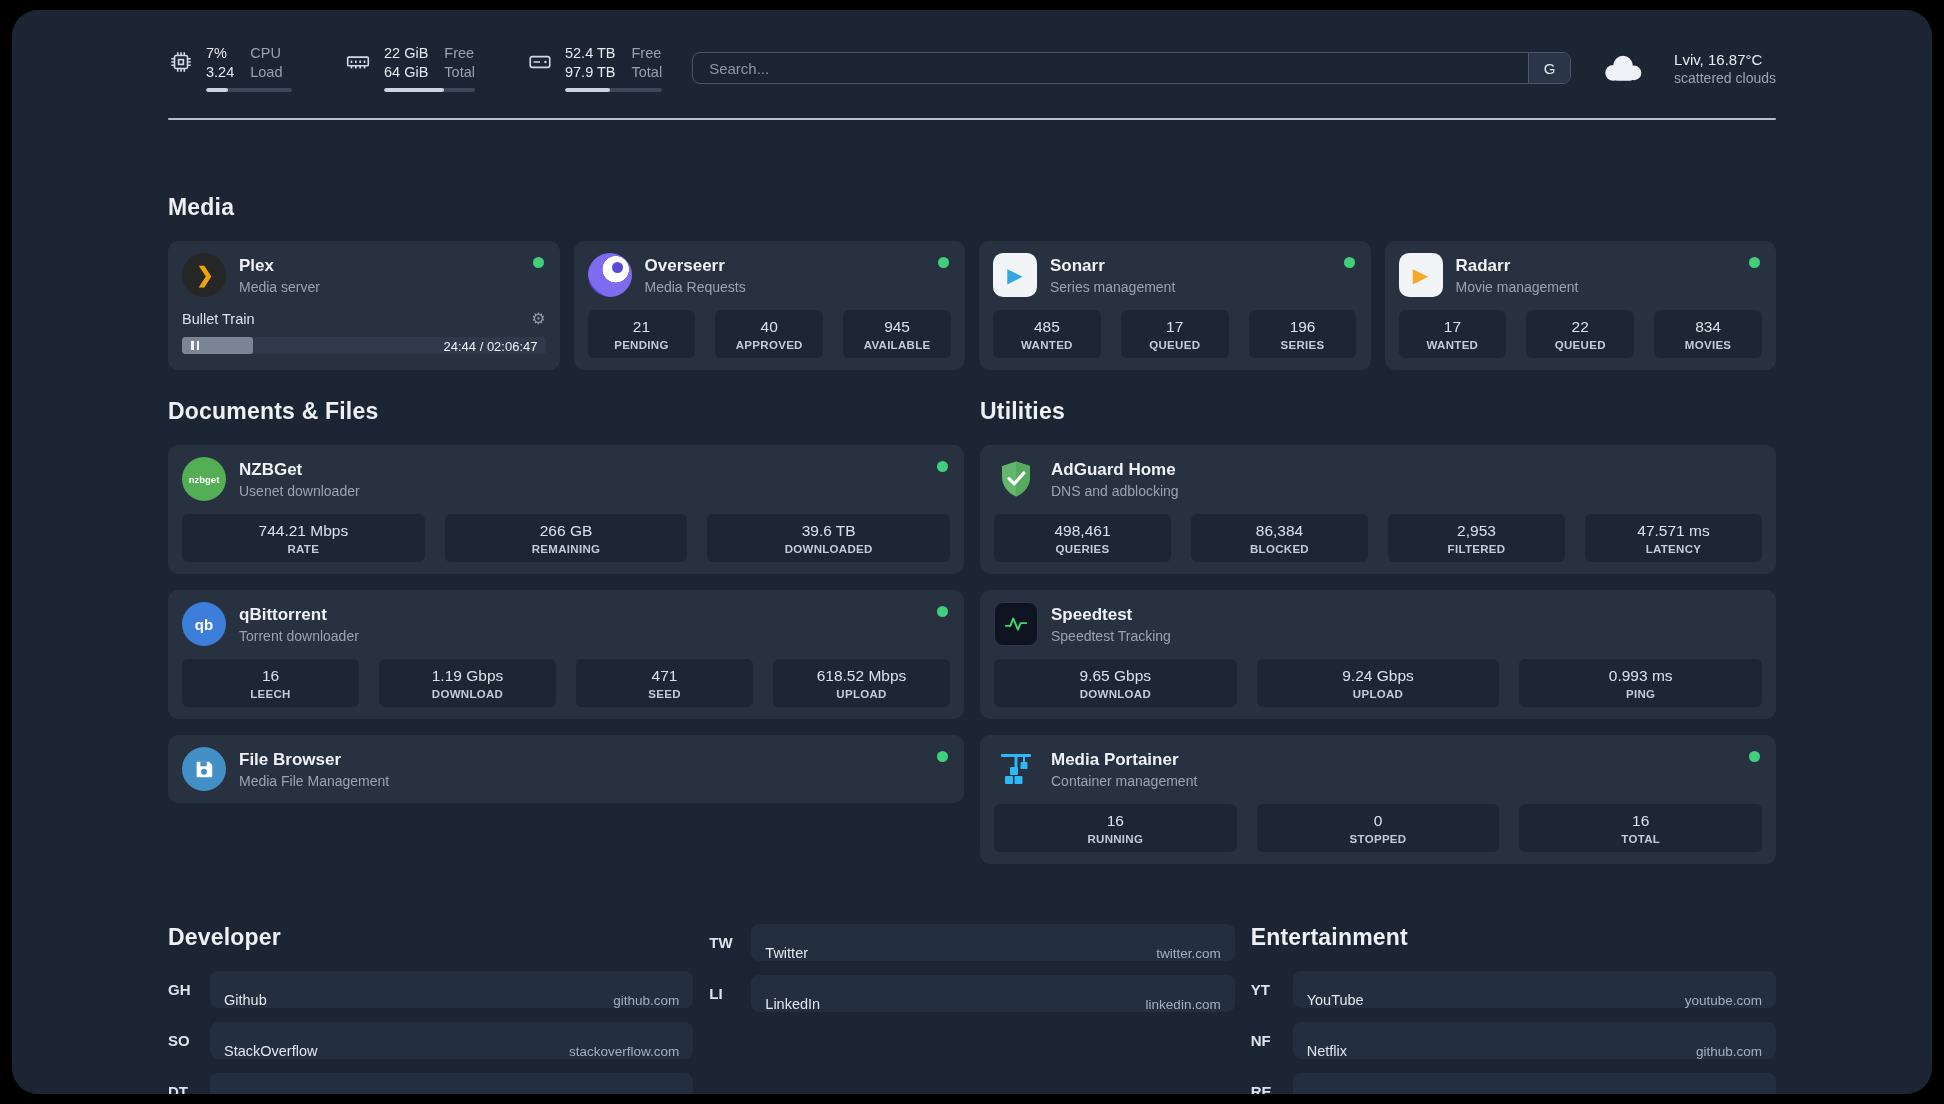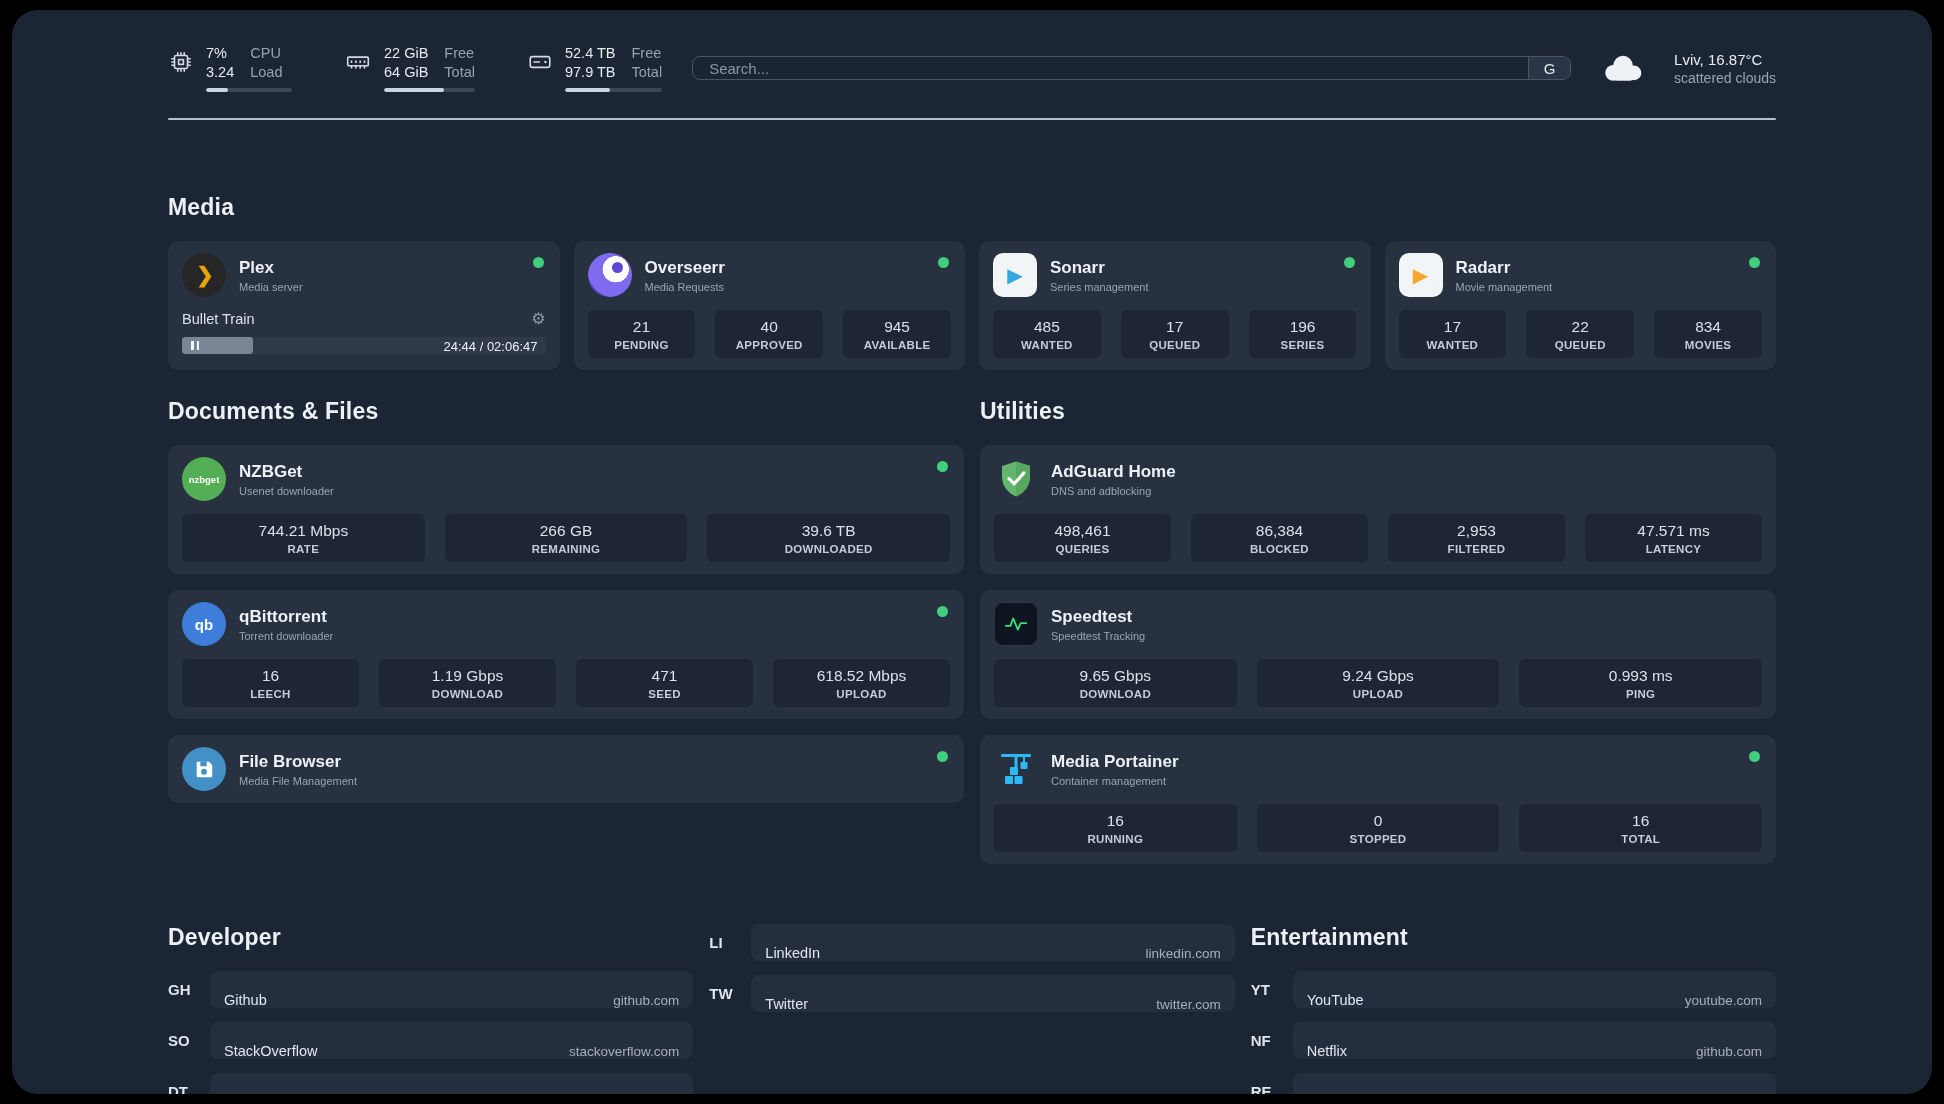--- a/index.html
+++ b/index.html
@@ -12,21 +12,21 @@
   .metrics { display: flex; gap: 52px; }
   .metric { display: flex; align-items: flex-start; gap: 12px; }
   .metric svg { margin-top: 5px; flex: 0 0 auto; }
   .metric-right { display: flex; flex-direction: column; min-width: 86px; }
   .metric-text { display: flex; gap: 16px; font-size: 14.5px; line-height: 1.32; }
   .metric-values { color: #e6eaf0; display: flex; flex-direction: column; }
   .metric-labels { color: #97a1b2; display: flex; flex-direction: column; }
   .mbar { margin-top: 6px; height: 4px; width: 100%; background: #3c4759; border-radius: 2px; overflow: hidden; }
   .mbar-fill { height: 100%; background: #cdd4df; border-radius: 2px; }
 
-  .searchbar { flex: 1; margin: 0 30px; height: 24px; border: 1px solid #4c566a; border-radius: 8px; background: #1a2432; display: flex; align-items: stretch; overflow: hidden; }
+  .searchbar { flex: 1; margin: 0 30px; height: 32px; border: 1px solid #4c566a; border-radius: 8px; background: #1a2432; display: flex; align-items: stretch; overflow: hidden; }
   .searchbar input { flex: 1; background: transparent; border: 0; outline: none; color: #dfe4ec; font-size: 15px; padding: 0 16px; font-family: "Liberation Sans", sans-serif; }
   .searchbar input::placeholder { color: #8d97a8; }
   .g-box { width: 42px; display: flex; align-items: center; justify-content: center; background: #2a3547; border-left: 1px solid #4c566a; color: #e2e7ee; font-size: 15px; }
 
   .weather { display: flex; align-items: center; gap: 29px; }
   .weather .loc { color: #e8ecf2; font-size: 15px; }
   .weather .cond { color: #9aa4b4; font-size: 14px; margin-top: 2px; }
 
   .divider { margin-top: 26px; height: 2px; background: #c9d1dd; border-radius: 1px; opacity: .9; }
 
@@ -34,21 +34,21 @@
   .section-title { font-size: 23px; font-weight: 700; color: #edf0f5; letter-spacing: .2px; }
   .media-section { margin-top: 74px; }
   .media-section .section-title { margin-bottom: 20px; }
   .grid-4 { display: grid; grid-template-columns: repeat(4, 1fr); gap: 14px; }
 
   .card { position: relative; background: #283140; border-radius: 10px; padding: 12px 14px; }
   .status-dot { position: absolute; top: 16px; right: 16px; width: 11px; height: 11px; border-radius: 50%; background: #41ce7d; }
   .card-head { display: flex; align-items: center; gap: 13px; }
   .icon { width: 44px; height: 44px; flex: 0 0 44px; display: flex; align-items: center; justify-content: center; }
   .svc-name { font-size: 17px; font-weight: 600; color: #eef1f6; }
-  .svc-sub { font-size: 11px; color: #9aa3b4; margin-top: 3px; }
+  .svc-sub { font-size: 14px; color: #9aa3b4; margin-top: 3px; }
 
   .stats { display: flex; gap: 20px; margin-top: 13px; }
   .stat { flex: 1; background: #1e2634; border-radius: 6px; text-align: center; padding: 8px 4px 7px; }
   .stat-value { font-size: 15.5px; color: #dbe1ea; }
   .stat-label { font-size: 11.5px; font-weight: 700; color: #c4ccd9; margin-top: 3px; letter-spacing: .3px; }
 
   
   .np-row { margin-top: 12px; display: flex; align-items: center; justify-content: space-between; }
   .np-title { font-size: 14.5px; color: #dde2ea; }
   .gear { color: #8d97a8; font-size: 16px; cursor: pointer; }
@@ -500,33 +500,33 @@
           <span class="bm-abbr">DT</span>
           <span class="bm-pill">
             <span class="bm-name">DEV</span>
             <span class="bm-url">dev.to</span>
           </span>
         </div>
       </div>
 
       <div class="bm-col">
         <div class="bm-row">
+          <span class="bm-abbr">TW</span>
+          <span class="bm-pill">
+            <span class="bm-name">Twitter</span>
+            <span class="bm-url">twitter.com</span>
+          </span>
+        </div>
+        <div class="bm-row">
           <span class="bm-abbr">LI</span>
           <span class="bm-pill">
             <span class="bm-name">LinkedIn</span>
             <span class="bm-url">linkedin.com</span>
           </span>
         </div>
-        <div class="bm-row">
-          <span class="bm-abbr">TW</span>
-          <span class="bm-pill">
-            <span class="bm-name">Twitter</span>
-            <span class="bm-url">twitter.com</span>
-          </span>
-        </div>
       </div>
 
       <div class="bm-col">
         <h2 class="section-title">Entertainment</h2>
         <div class="bm-row">
           <span class="bm-abbr">YT</span>
           <span class="bm-pill">
             <span class="bm-name">YouTube</span>
             <span class="bm-url">youtube.com</span>
           </span>

